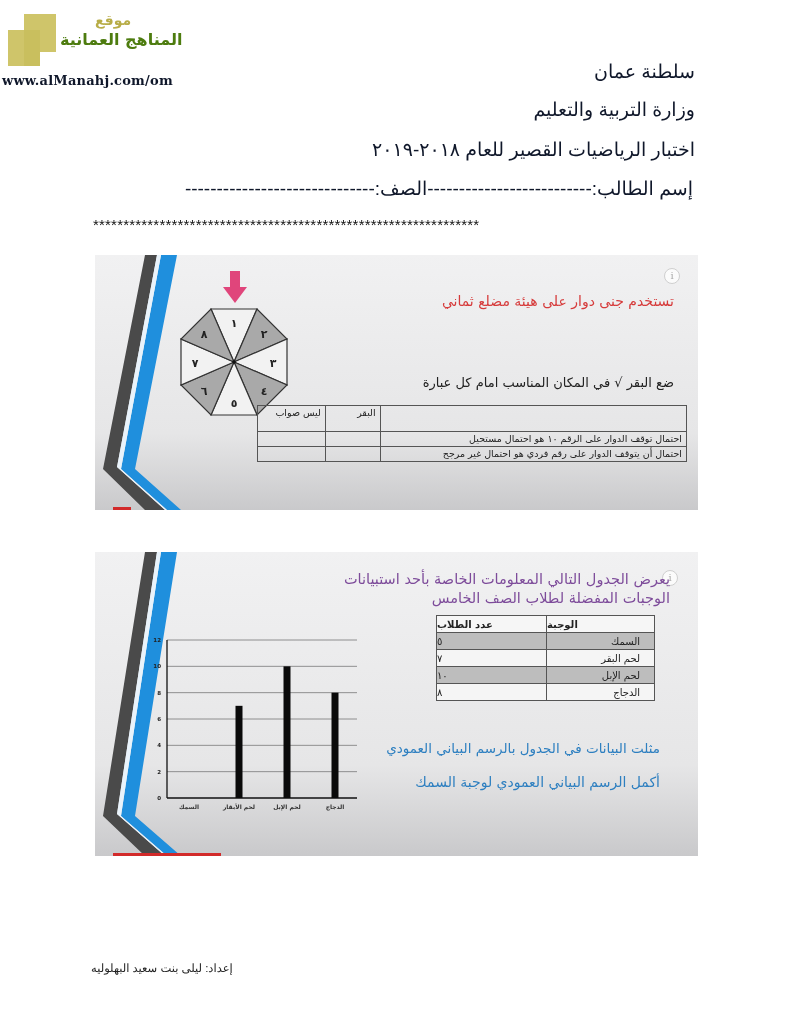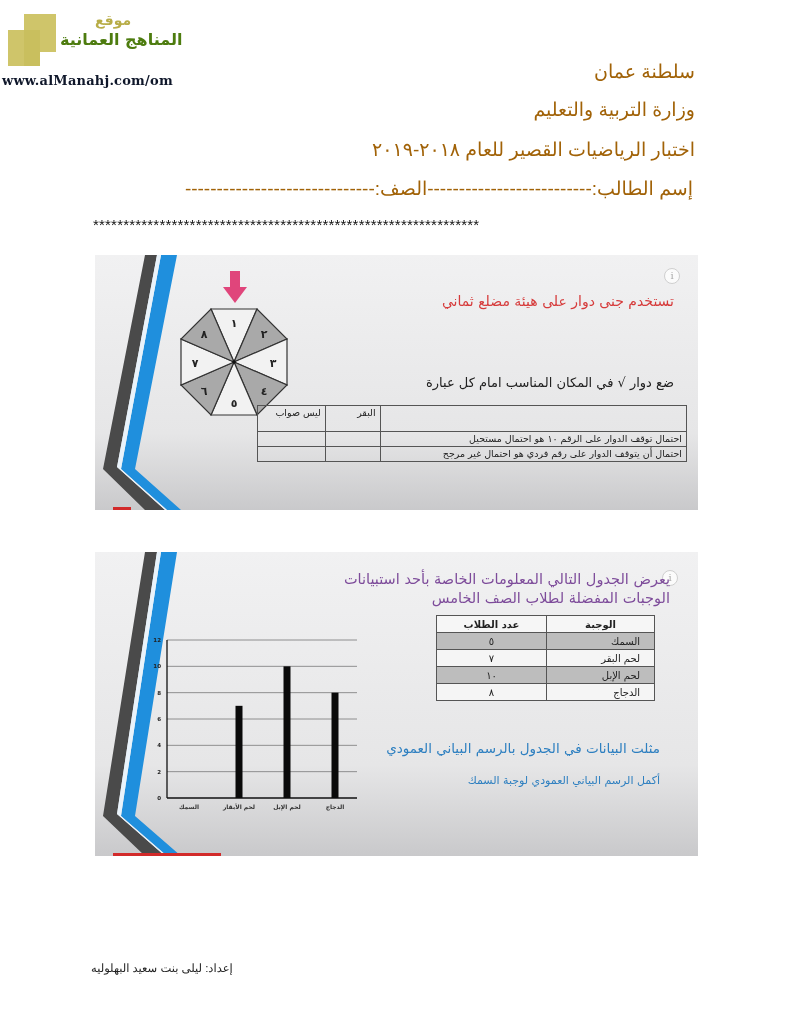--- a/index.html
+++ b/index.html
@@ -9,21 +9,21 @@
   
   .logo { position: absolute; left: 0; top: 8px; width: 200px; height: 85px; }
   .logo-sq1 { position: absolute; left: 24px; top: 6px; width: 32px; height: 38px; background: #cfc56a; }
   .logo-sq2 { position: absolute; left: 8px; top: 22px; width: 32px; height: 36px; background: #cfc56a; }
   .logo-sq3 { position: absolute; left: 24px; top: 22px; width: 16px; height: 36px; background: #c9bf5e; }
   .logo-title1 { position: absolute; left: 95px; top: 4px; font-size: 14px; font-weight: bold; color: #b8ad48; direction: rtl; }
   .logo-title2 { position: absolute; left: 60px; top: 22px; font-size: 16px; font-weight: bold; color: #4d7c0f; direction: rtl; }
   .logo-url { position: absolute; left: 2px; top: 65px; font-family: "DejaVu Serif", serif; font-size: 13px; font-weight: bold; color: #0f172a; letter-spacing: 0.2px; }
 
   
-  .hline { position: absolute; right: 96px; direction: rtl; text-align: right; font-family: "Liberation Sans", sans-serif; font-size: 19px; color: #a16207; white-space: nowrap; }
+  .hline { position: absolute; right: 96px; direction: rtl; text-align: right; font-family: "Liberation Sans", sans-serif; font-size: 19px; color: #0f172a; white-space: nowrap; }
   .h1 { top: 60px; }
   .h2 { top: 98px; }
   .h3 { top: 138px; }
   .h4 { top: 177px; right: 98px; }
   .stars { position: absolute; left: 93px; top: 216px; font-family: "Liberation Sans", sans-serif; font-size: 15px; letter-spacing: 0.2px; color: #111; white-space: nowrap; width: 600px; overflow: hidden; }
 
   
   .slide { position: absolute; left: 95px; width: 603px; background: linear-gradient(180deg, #f1f1f2 0%, #e6e6e7 70%, #c9c9cb 100%); overflow: hidden; }
   .slide1 { top: 255px; height: 255px; }
   .slide2 { top: 552px; height: 304px; }
@@ -39,27 +39,27 @@
 
   table.t1 { position: absolute; left: 162px; top: 150px; width: 430px; border-collapse: collapse; direction: rtl; background: transparent; font-size: 9.5px; }
   table.t1 td { border: 1px solid #555; padding: 1px 4px; height: 15px; vertical-align: top; color: #222; white-space: nowrap; }
   table.t1 tr.head td { height: 26px; }
   table.t1 td.stmt { width: 280px; }
   table.t1 td.c1 { width: 50px; }
   table.t1 td.c2 { width: 62px; }
 
   .s2-title { position: absolute; right: 28px; top: 18px; direction: rtl; font-size: 14.5px; color: #7d4b9a; line-height: 19px; text-align: right; white-space: nowrap; }
   table.t2 { position: absolute; left: 341px; top: 63px; width: 219px; border-collapse: collapse; direction: rtl; font-size: 10px; }
-  table.t2 td, table.t2 th { border: 1px solid #555; height: 17px; text-align: center; color: #222; }
+  table.t2 td, table.t2 th { border: 1px solid #555; height: 17px; text-align: left; color: #222; }
   table.t2 th { background: #f6f6f6; font-weight: bold; }
   table.t2 tr.shade td { background: #bdbdbd; }
   table.t2 tr.plain td { background: #f5f5f5; }
   table.t2 td.food { width: 108px; text-align: right; padding-right: 14px; }
   .s2-l1 { position: absolute; right: 38px; top: 188px; direction: rtl; font-size: 13.5px; color: #2d7fc0; white-space: nowrap; }
-  .s2-l2 { position: absolute; right: 38px; top: 222px; direction: rtl; font-size: 11px; color: #2d7fc0; white-space: nowrap; text-align: right; }
+  .s2-l2 { position: absolute; right: 38px; top: 222px; direction: rtl; font-size: 14px; color: #2d7fc0; white-space: nowrap; text-align: right; }
 
   .chart { position: absolute; left: 50px; top: 80px; width: 220px; height: 190px; }
 
   .footer { position: absolute; left: 91px; top: 961px; direction: rtl; font-family: "Liberation Sans", sans-serif; font-size: 11.5px; color: #222; white-space: nowrap; }
 </style>
 </head>
 <body>
 
 <div class="logo">
   <div class="logo-sq1"></div>
@@ -108,21 +108,21 @@
       <text x="94" y="60">٣</text>
       <text x="85" y="88">٤</text>
       <text x="55" y="100">٥</text>
       <text x="25" y="88">٦</text>
       <text x="16" y="60">٧</text>
       <text x="25" y="31">٨</text>
     </g>
   </svg>
 
   <div class="s1-title">تستخدم جنى دوار على هيئة مضلع ثماني</div>
-  <div class="s1-instr">ضع دوار √ في المكان المناسب امام كل عبارة</div>
+  <div class="s1-instr">ضع البقر √ في المكان المناسب امام كل عبارة</div>
 
   <table class="t1">
     <tbody>
         <tr class="head">
       <td class="stmt"></td>
       <td class="c1">البقر</td>
       <td class="c2">ليس صواب</td>
     </tr>
     <tr>
       <td class="stmt">احتمال توقف الدوار على الرقم  ١٠ هو احتمال مستحيل</td>

